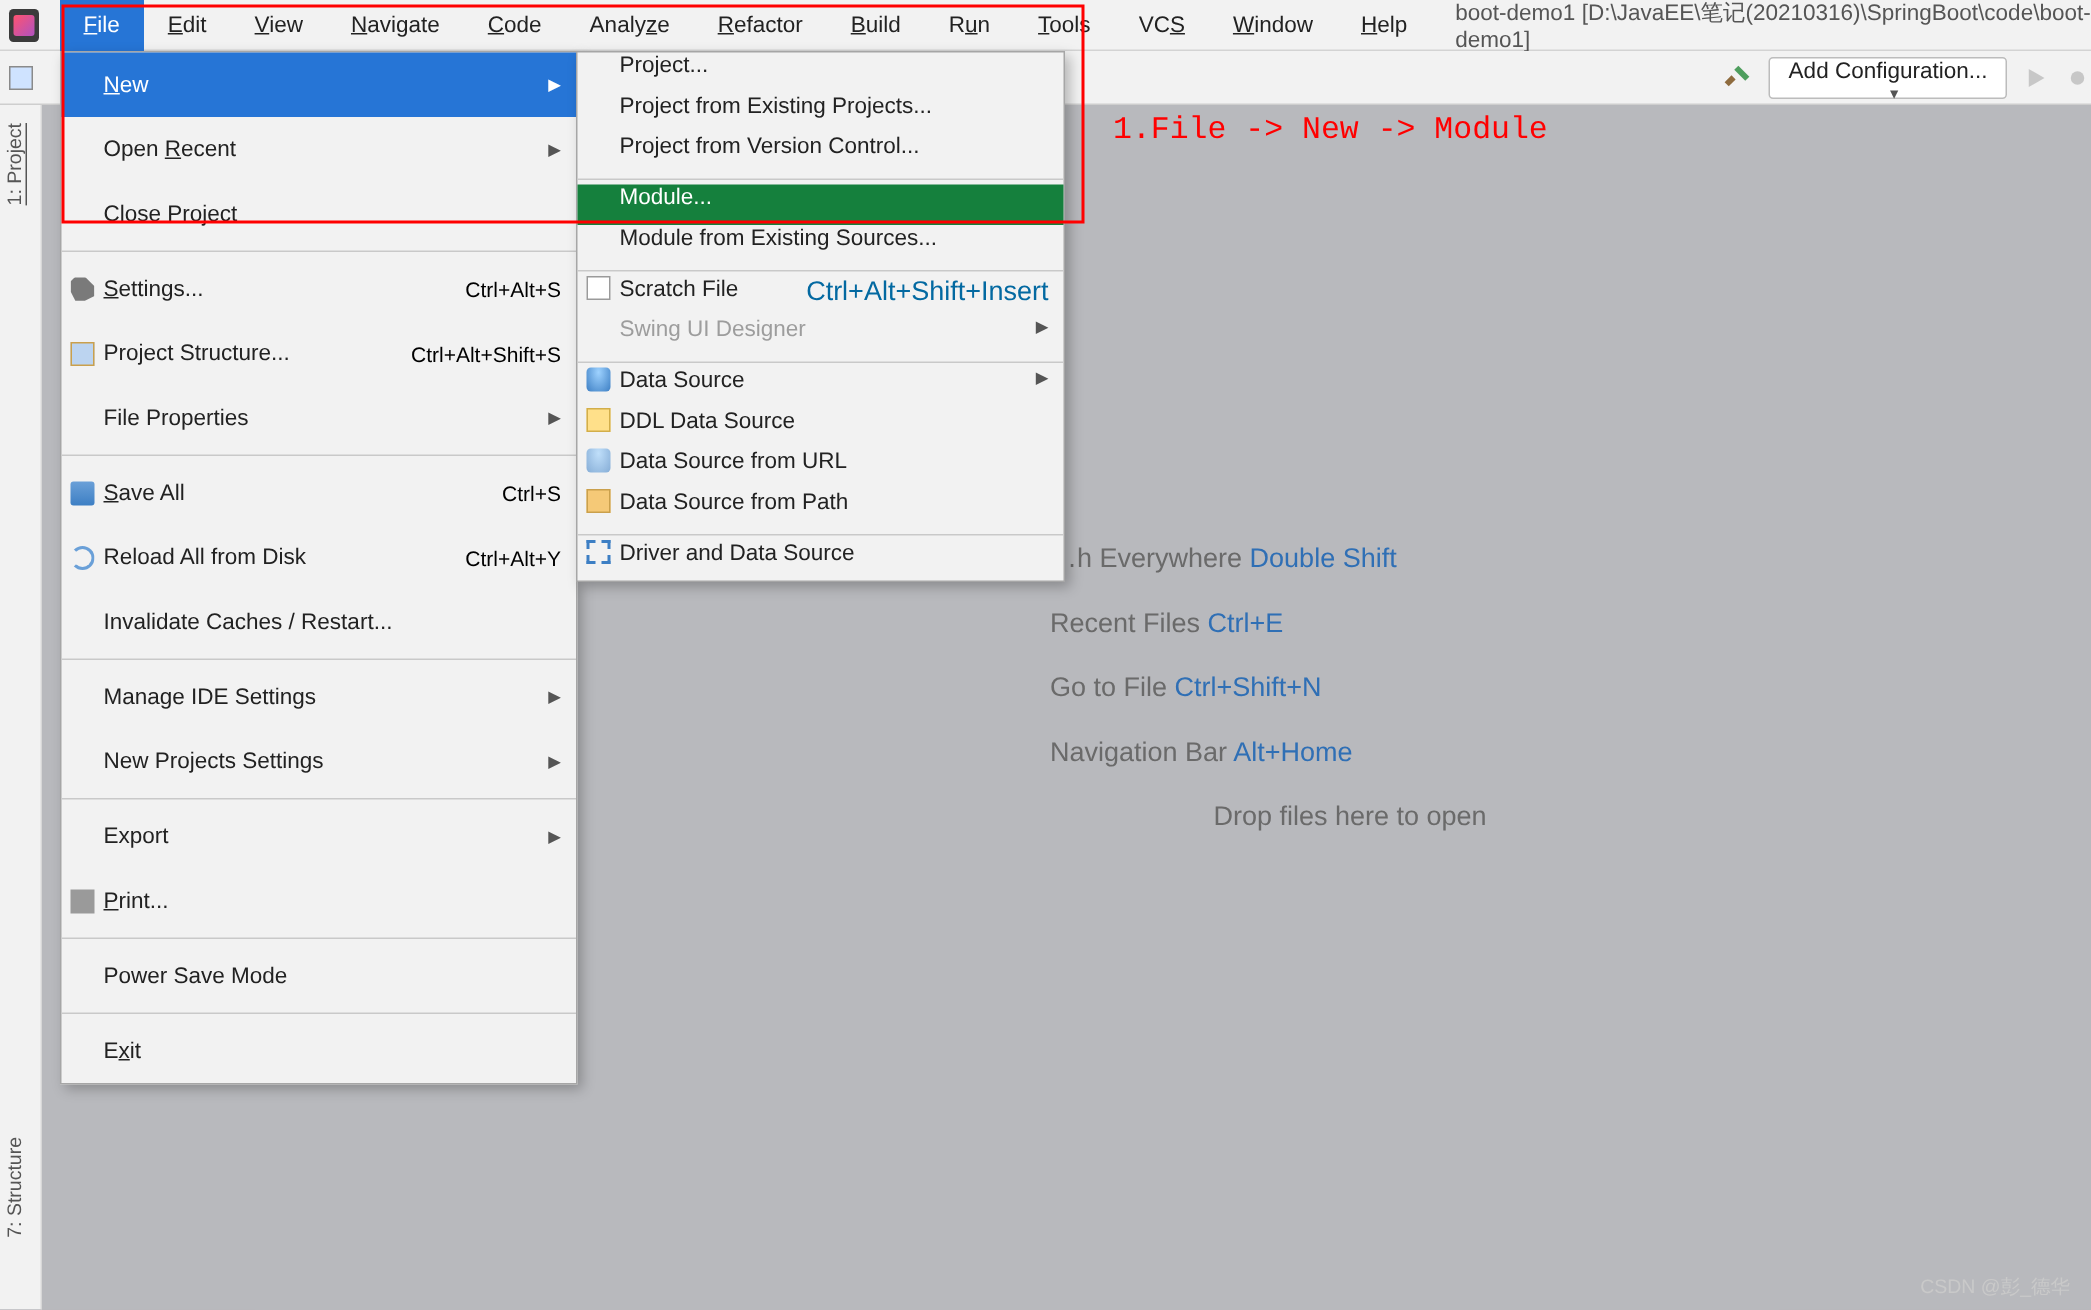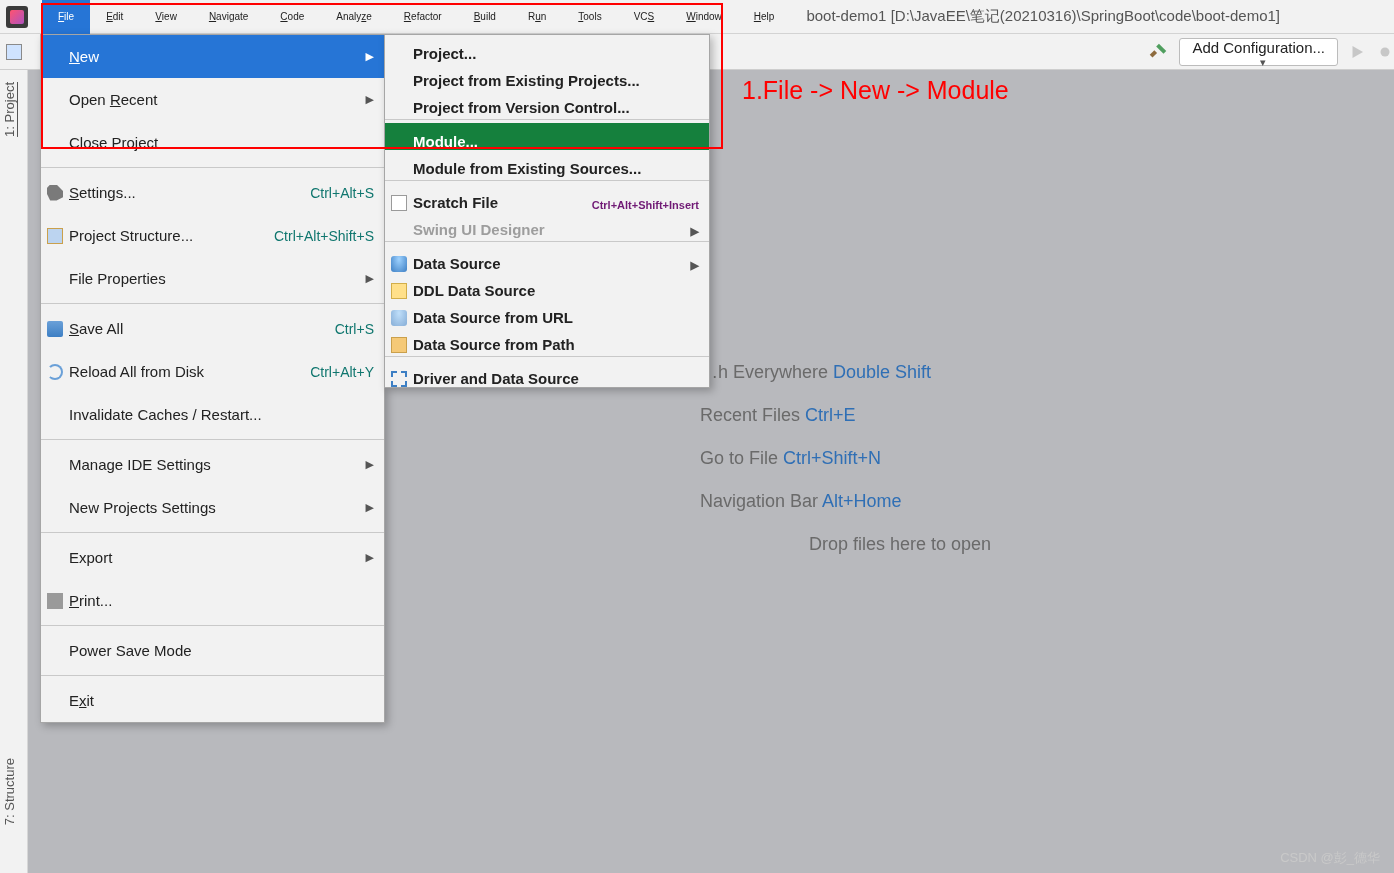--- a/index.html
+++ b/index.html
@@ -3,21 +3,21 @@
 <meta charset="utf-8">
 <style>
   * { box-sizing: border-box; margin: 0; padding: 0; font-family: "Segoe UI", Arial, sans-serif; }
   html, body { width: 1394px; height: 873px; overflow: hidden; }
   body { background: #b8b9bd; position: relative; font-size: 15px; color: #222; }
 
   
   .menubar { position: absolute; top: 0; left: 0; right: 0; height: 34px; background: #f2f2f2; display: flex; align-items: center; padding-left: 6px; border-bottom: 1px solid #d3d3d3; }
   .app-icon { width: 22px; height: 22px; background: #3b3b3b; border-radius: 3px; margin-right: 14px; display: flex; align-items: center; justify-content: center; }
   .app-icon-inner { width: 14px; height: 14px; background: linear-gradient(135deg,#ff5370,#b052c0); border-radius: 2px; }
-  .menu-item { padding: 0 16px; height: 34px; line-height: 34px; font-size: 10px; cursor: default; }
+  .menu-item { padding: 0 16px; height: 34px; line-height: 34px; font-size: 15px; cursor: default; }
   .menu-item.selected { background: #2675d6; color: #fff; }
   .menu-item .mn { text-decoration: underline; }
   .title-path { margin-left: 16px; font-size: 15px; color: #555; }
 
   
   .toolbar { position: absolute; top: 34px; left: 0; right: 0; height: 36px; background: #f2f2f2; border-bottom: 1px solid #cecece; display: flex; align-items: center; }
   .toolbar-spacer { flex: 1; }
   .hammer-icon { width: 22px; height: 22px; margin-right: 10px; }
   .config-btn { height: 28px; border: 1px solid #bcbcbc; background: #fff; padding: 0 12px; font-size: 15px; border-radius: 3px; display: flex; align-items: center; cursor: default; flex-direction: column; }
   .config-btn .chev { margin-left: 8px; font-size: 11px; color: #555; }
@@ -28,39 +28,39 @@
   .left-tool-label { writing-mode: vertical-rl; transform: rotate(180deg); font-size: 13px; color: #555; display: flex; align-items: center; padding: 8px 0; }
   .left-tool-label.project { position: absolute; top: 4px; left: 2px; text-decoration: underline; }
   .left-tool-label.structure { position: absolute; bottom: 40px; left: 2px; }
   .toolbar-square { position: absolute; top: 40px; left: 6px; width: 16px; height: 16px; border: 1px solid #8a8a8a; background: #cfe3ff; }
 
   
   .editor { position: absolute; top: 70px; left: 28px; right: 0; bottom: 0; background: #b8b9bd; }
 
   
   .annot-box { position: absolute; top: 3px; left: 41px; width: 682px; height: 146px; border: 2px solid #ff0000; pointer-events: none; z-index: 50; }
-  .annot-text { position: absolute; top: 76px; left: 742px; font-size: 25px; color: #ff0000; z-index: 50; font-weight: 400; }
+  .annot-text { position: absolute; top: 76px; left: 742px; font-size: 21px; color: #ff0000; z-index: 50; font-weight: 400; font-family: Liberation Mono, monospace; }
 
   
   .file-menu { position: absolute; top: 34px; left: 40px; width: 345px; background: #f2f2f2; border: 1px solid #a6a6a6; box-shadow: 3px 3px 8px rgba(0,0,0,.25); z-index: 40; }
   .file-menu .mi { height: 43px; display: flex; align-items: center; padding-left: 28px; padding-right: 10px; position: relative; font-size: 15px; }
   .file-menu .mi.selected { background: #2675d6; color: #fff; }
   .file-menu .mi .mlabel .mn { text-decoration: underline; }
-  .file-menu .mi .shortcut { margin-left: auto; color: #0f766e; font-size: 14px; }
+  .file-menu .mi .shortcut { margin-left: auto; color: #000000; font-size: 14px; }
   .file-menu .mi .sub-arrow { margin-left: auto; font-size: 11px; color: #555; }
   .file-menu .mi.selected .sub-arrow { color: #fff; }
   .file-menu .sep { height: 1px; background: #c9c9c9; margin: 3px 0; }
   .file-menu .mi .icon16 { position: absolute; left: 6px; width: 16px; height: 16px; }
 
   
   .sub-menu { position: absolute; top: 34px; left: 384px; width: 326px; background: #f2f2f2; border: 1px solid #a6a6a6; box-shadow: 3px 3px 8px rgba(0,0,0,.25); z-index: 41; }
-  .sub-menu .mi { height: 27px; display: flex; align-items: flex-end; padding-left: 28px; padding-right: 10px; position: relative; font-size: 15px; font-weight: bold; }
+  .sub-menu .mi { height: 27px; display: flex; align-items: flex-start; padding-left: 28px; padding-right: 10px; position: relative; font-size: 15px; }
   .sub-menu .mi.selected { background: #15803d; color: #fff; }
   .sub-menu .mi.disabled { color: #9d9d9d; }
-  .sub-menu .mi .shortcut { margin-left: auto; color: #701a75; font-size: 11px; }
+  .sub-menu .mi .shortcut { margin-left: auto; color: #0369a1; font-size: 18px; }
   .sub-menu .mi .sub-arrow { margin-left: auto; font-size: 11px; color: #555; }
   .sub-menu .sep { height: 1px; background: #c9c9c9; margin: 3px 0; }
   .sub-menu .mi .icon16 { position: absolute; left: 6px; width: 16px; height: 16px; }
 
   
   .ico-folder { background: #f5c977; border: 1px solid #caa04c; }
   .ico-disk { background: linear-gradient(#6aa0d8,#3d7fc4); border-radius: 2px; }
   .ico-wrench { background: #7a7a7a; clip-path: polygon(20% 0,60% 0,100% 40%,100% 80%,60% 100%,20% 100%,0 60%,0 20%); }
   .ico-reload { border: 2px solid #6aa0d8; border-radius: 50%; border-left-color: transparent; }
   .ico-print { background: #9a9a9a; }

